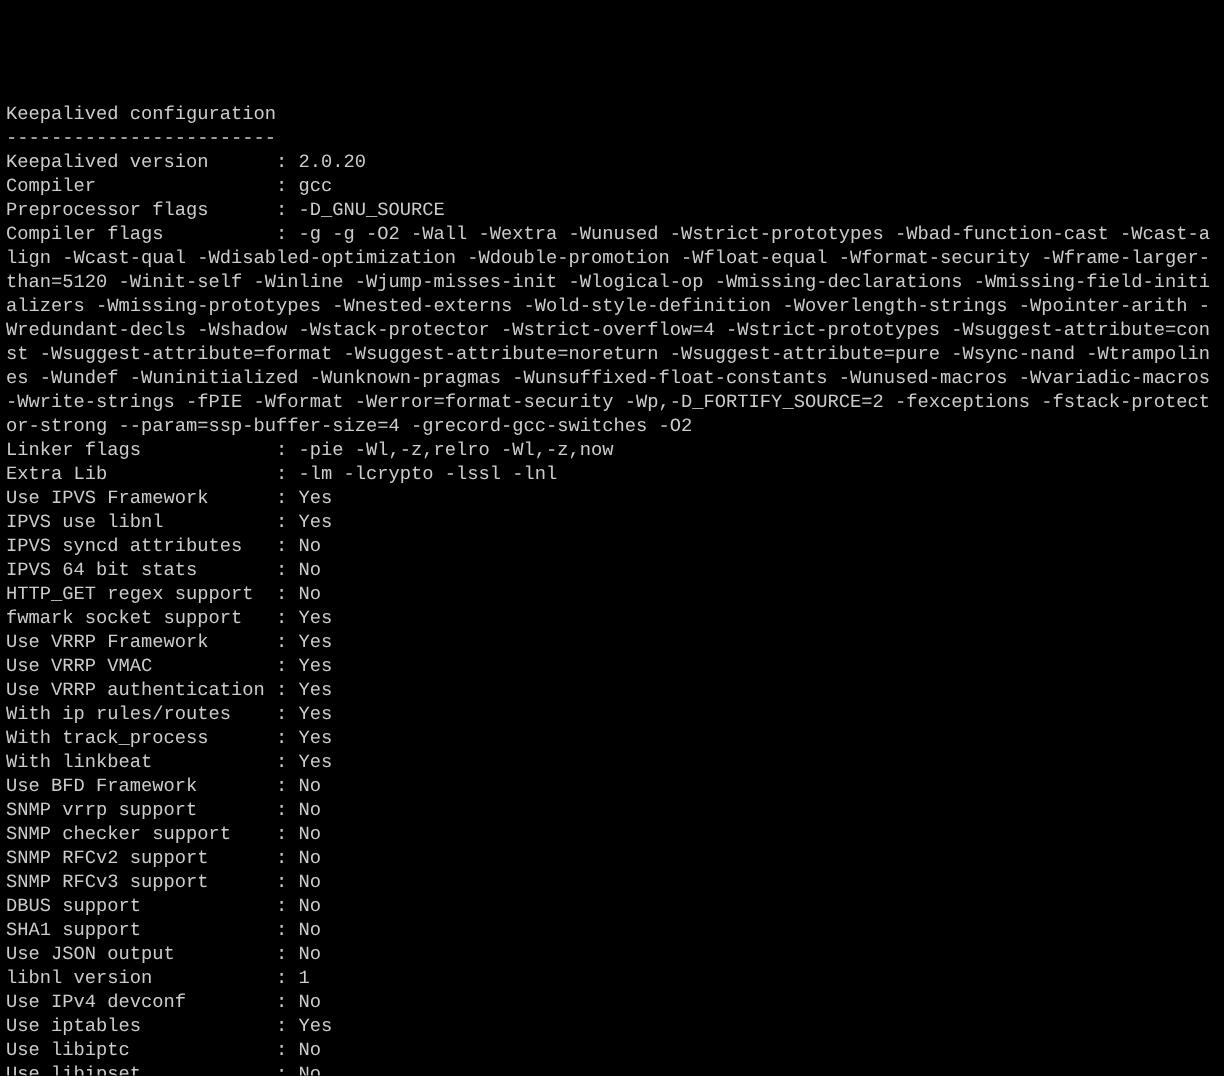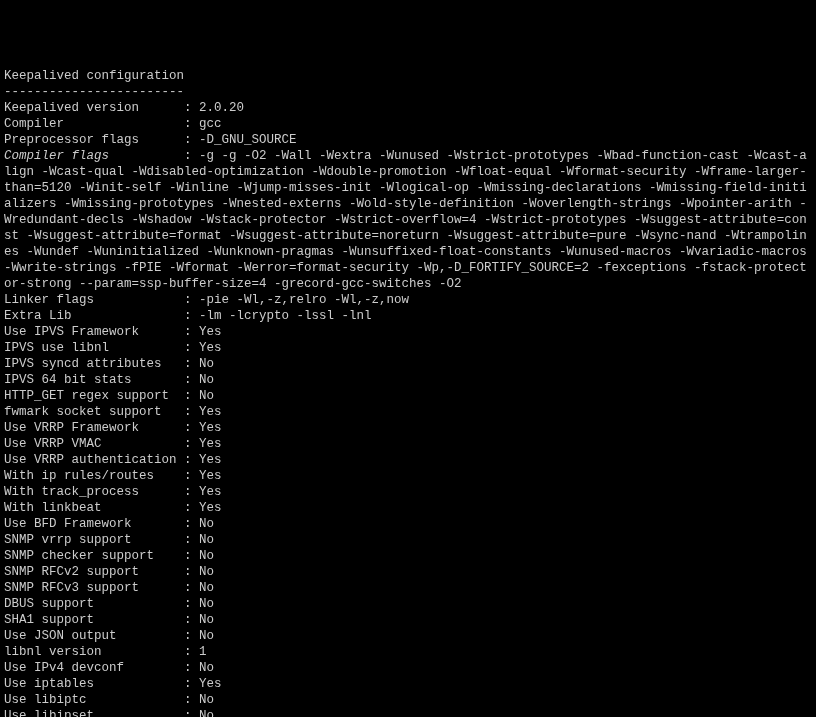--- a/index.html
+++ b/index.html
@@ -25,21 +25,21 @@
     }
     .kv .key {
       display: inline-block;
       width: 24ch;
     }
     .sep { display: inline; }
     .wrap {
       white-space: pre-wrap;
       word-break: break-all;
     }
-    #wrap-block .key { width: 24ch; display:inline-block;font-style:italic; }
+    #wrap-block .key { width: 24ch; display:inline-block; }
   </style>
 </head>
 <body>
 
 
 
 <div id="terminal"><div class="line">Keepalived configuration</div><div class="line">------------------------</div><div class="line kv"><span class="key">Keepalived version      </span><span class="sep">: </span><span>2.0.20</span></div><div class="line kv"><span class="key">Compiler                </span><span class="sep">: </span><span>gcc</span></div><div class="line kv"><span class="key">Preprocessor flags      </span><span class="sep">: </span><span>-D_GNU_SOURCE</span></div><div class="line wrap" id="wrap-block"><span class="key">Compiler flags          </span><span>: </span><span>-g -g -O2 -Wall -Wextra -Wunused -Wstrict-prototypes -Wbad-function-cast -Wcast-align -Wcast-qual -Wdisabled-optimization -Wdouble-promotion -Wfloat-equal -Wformat-security -Wframe-larger-than=5120 -Winit-self -Winline -Wjump-misses-init -Wlogical-op -Wmissing-declarations -Wmissing-field-initializers -Wmissing-prototypes -Wnested-externs -Wold-style-definition -Woverlength-strings -Wpointer-arith -Wredundant-decls -Wshadow -Wstack-protector -Wstrict-overflow=4 -Wstrict-prototypes -Wsuggest-attribute=const -Wsuggest-attribute=format -Wsuggest-attribute=noreturn -Wsuggest-attribute=pure -Wsync-nand -Wtrampolines -Wundef -Wuninitialized -Wunknown-pragmas -Wunsuffixed-float-constants -Wunused-macros -Wvariadic-macros -Wwrite-strings -fPIE -Wformat -Werror=format-security -Wp,-D_FORTIFY_SOURCE=2 -fexceptions -fstack-protector-strong --param=ssp-buffer-size=4 -grecord-gcc-switches -O2</span></div><div class="line kv"><span class="key">Linker flags            </span><span class="sep">: </span><span>-pie -Wl,-z,relro -Wl,-z,now</span></div><div class="line kv"><span class="key">Extra Lib               </span><span class="sep">: </span><span>-lm -lcrypto -lssl -lnl</span></div><div class="line kv"><span class="key">Use IPVS Framework      </span><span class="sep">: </span><span>Yes</span></div><div class="line kv"><span class="key">IPVS use libnl          </span><span class="sep">: </span><span>Yes</span></div><div class="line kv"><span class="key">IPVS syncd attributes   </span><span class="sep">: </span><span>No</span></div><div class="line kv"><span class="key">IPVS 64 bit stats       </span><span class="sep">: </span><span>No</span></div><div class="line kv"><span class="key">HTTP_GET regex support  </span><span class="sep">: </span><span>No</span></div><div class="line kv"><span class="key">fwmark socket support   </span><span class="sep">: </span><span>Yes</span></div><div class="line kv"><span class="key">Use VRRP Framework      </span><span class="sep">: </span><span>Yes</span></div><div class="line kv"><span class="key">Use VRRP VMAC           </span><span class="sep">: </span><span>Yes</span></div><div class="line kv"><span class="key">Use VRRP authentication </span><span class="sep">: </span><span>Yes</span></div><div class="line kv"><span class="key">With ip rules/routes    </span><span class="sep">: </span><span>Yes</span></div><div class="line kv"><span class="key">With track_process      </span><span class="sep">: </span><span>Yes</span></div><div class="line kv"><span class="key">With linkbeat           </span><span class="sep">: </span><span>Yes</span></div><div class="line kv"><span class="key">Use BFD Framework       </span><span class="sep">: </span><span>No</span></div><div class="line kv"><span class="key">SNMP vrrp support       </span><span class="sep">: </span><span>No</span></div><div class="line kv"><span class="key">SNMP checker support    </span><span class="sep">: </span><span>No</span></div><div class="line kv"><span class="key">SNMP RFCv2 support      </span><span class="sep">: </span><span>No</span></div><div class="line kv"><span class="key">SNMP RFCv3 support      </span><span class="sep">: </span><span>No</span></div><div class="line kv"><span class="key">DBUS support            </span><span class="sep">: </span><span>No</span></div><div class="line kv"><span class="key">SHA1 support            </span><span class="sep">: </span><span>No</span></div><div class="line kv"><span class="key">Use JSON output         </span><span class="sep">: </span><span>No</span></div><div class="line kv"><span class="key">libnl version           </span><span class="sep">: </span><span>1</span></div><div class="line kv"><span class="key">Use IPv4 devconf        </span><span class="sep">: </span><span>No</span></div><div class="line kv"><span class="key">Use iptables            </span><span class="sep">: </span><span>Yes</span></div><div class="line kv"><span class="key">Use libiptc             </span><span class="sep">: </span><span>No</span></div><div class="line kv"><span class="key">Use libipset            </span><span class="sep">: </span><span>No</span></div></div>
 
 
 

